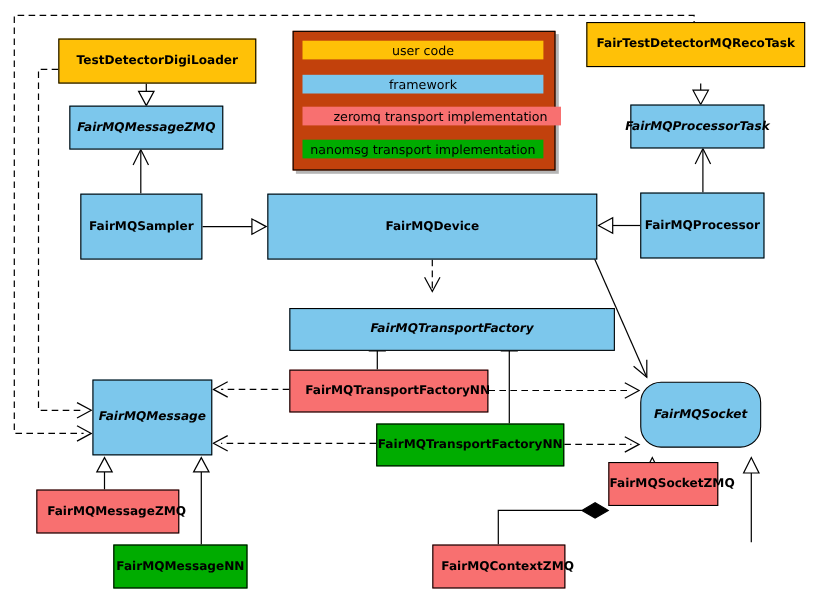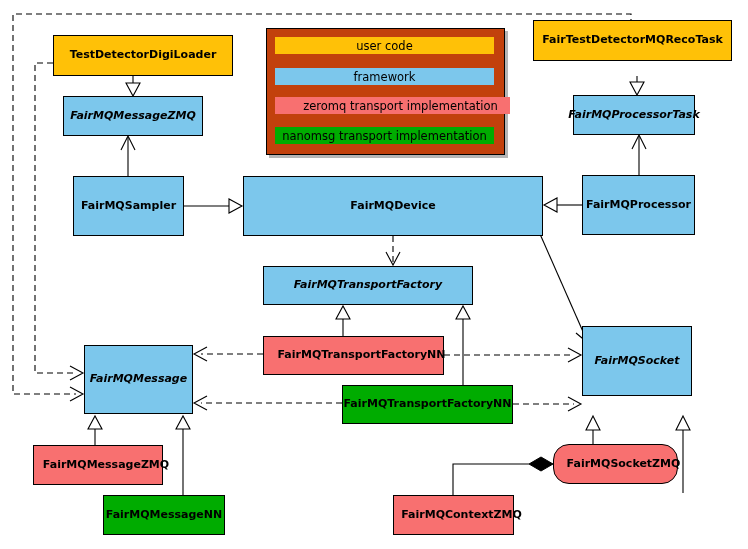--- a/index.html
+++ b/index.html
@@ -138,35 +138,35 @@
   <div class="node c-fw abstract" style="left:63px; top:96px; width:140px; height:40px;">FairMQMessageZMQ</div>
 
   <div class="node c-fw abstract" style="left:573px; top:95px; width:122px; height:40px;">FairMQProcessorTask</div>
 
   <div class="node c-fw" style="left:73px; top:176px; width:111px; height:60px;">FairMQSampler</div>
 
   <div class="node c-fw" style="left:243px; top:176px; width:300px; height:60px;">FairMQDevice</div>
 
   <div class="node c-fw" style="left:582px; top:175px; width:113px; height:60px;">FairMQProcessor</div>
 
-  <div class="node c-fw abstract" style="left:263px; top:266px; width:210px; height:39px;">FairMQTransportFactory</div>
+  <div class="node c-fw abstract" style="left:263px; top:280px; width:296px; height:39px;">FairMQTransportFactory</div>
 
   <div class="node c-zmq" style="left:263px; top:336px; width:181px; height:39px;">FairMQTransportFactoryNN</div>
 
   <div class="node c-nn" style="left:342px; top:385px; width:171px; height:39px;">FairMQTransportFactoryNN</div>
 
   <div class="node c-fw abstract" style="left:84px; top:345px; width:109px; height:69px;">FairMQMessage</div>
 
   <div class="node c-zmq" style="left:33px; top:445px; width:130px; height:40px;">FairMQMessageZMQ</div>
 
   <div class="node c-nn" style="left:103px; top:495px; width:122px; height:40px;">FairMQMessageNN</div>
 
-  <div class="node c-fw abstract" style="left:582px; top:326px; width:110px; height:70px;">FairMQSocket</div>
+  <div class="node c-fw abstract" style="left:582px; top:347px; width:110px; height:60px;border-radius:19px;">FairMQSocket</div>
 
-  <div class="node c-zmq" style="left:553px; top:444px; width:125px; height:40px;border-radius:16px;">FairMQSocketZMQ</div>
+  <div class="node c-zmq" style="left:553px; top:420px; width:100px; height:40px;">FairMQSocketZMQ</div>
 
 
   <div class="node c-zmq" style="left:393px; top:495px; width:121px; height:40px;">FairMQContextZMQ</div>
 
   <div class="legend">
     <div class="bar c-user" style="top:8px;">user code</div>
     <div class="bar c-fw" style="top:39px;">framework</div>
     <div class="bar c-zmq" style="top:68px;">zeromq transport implementation</div>
     <div class="bar c-nn" style="top:98px;">nanomsg transport implementation</div>
   </div>

